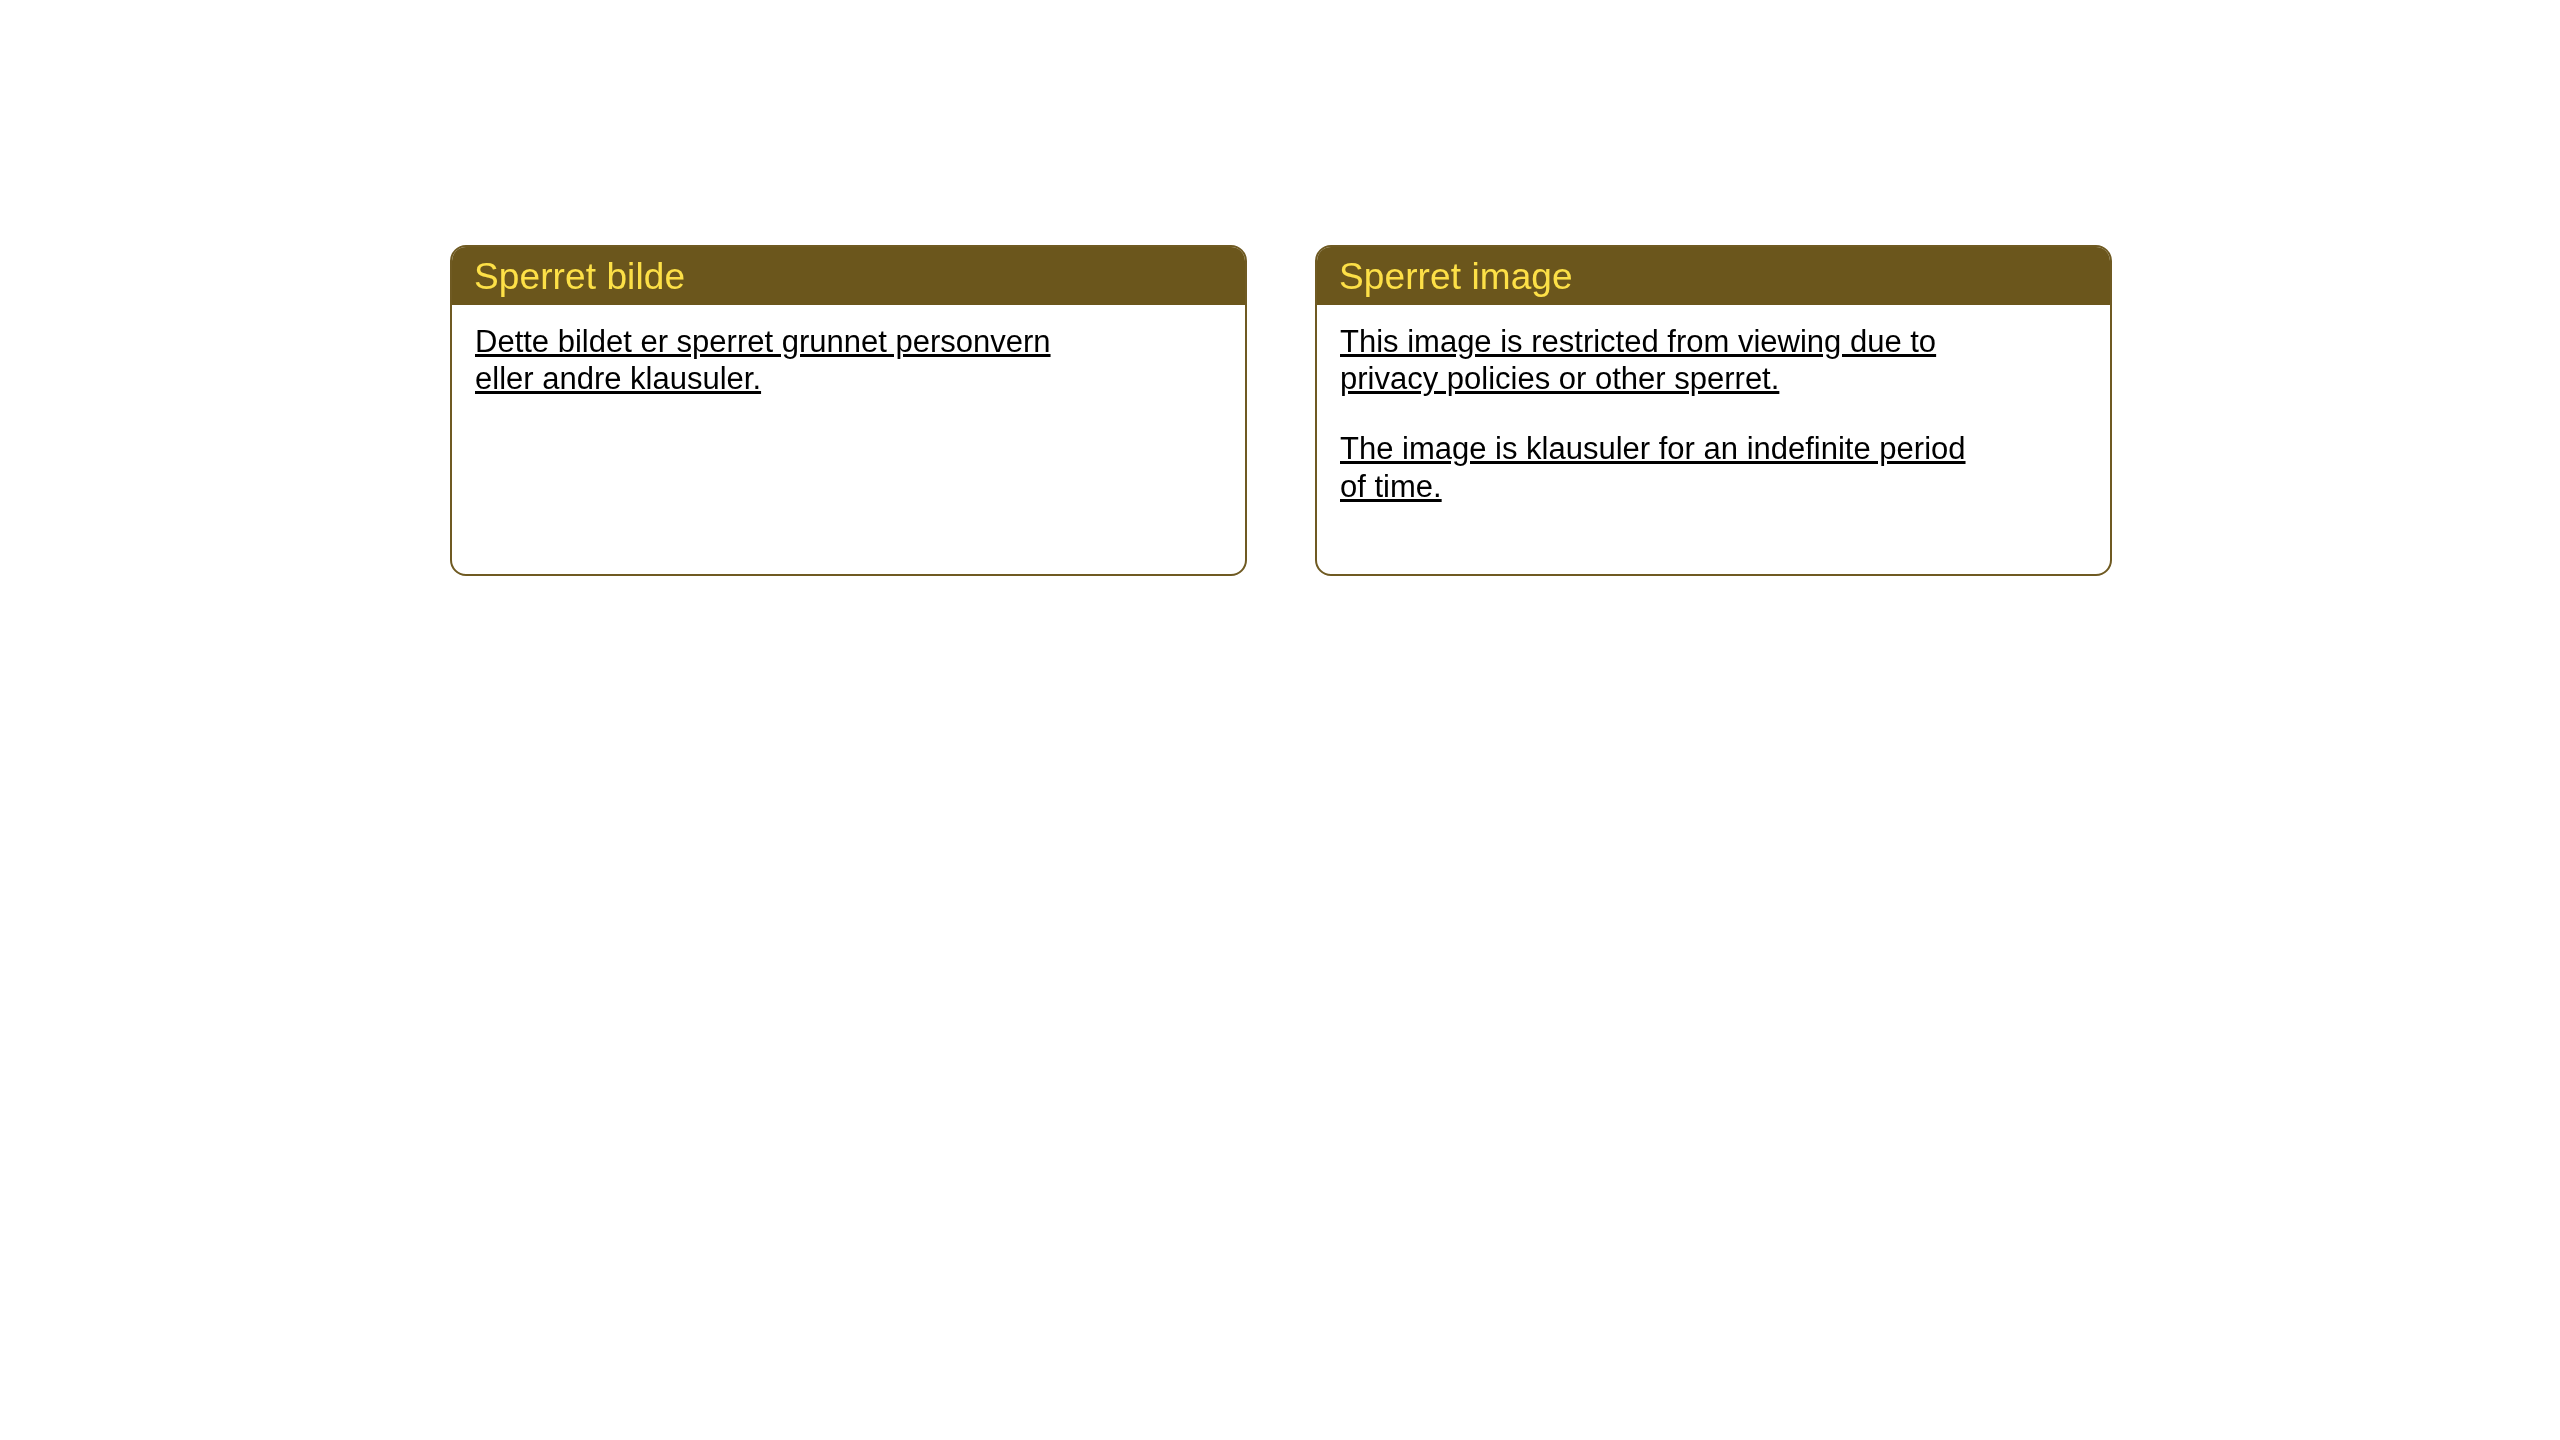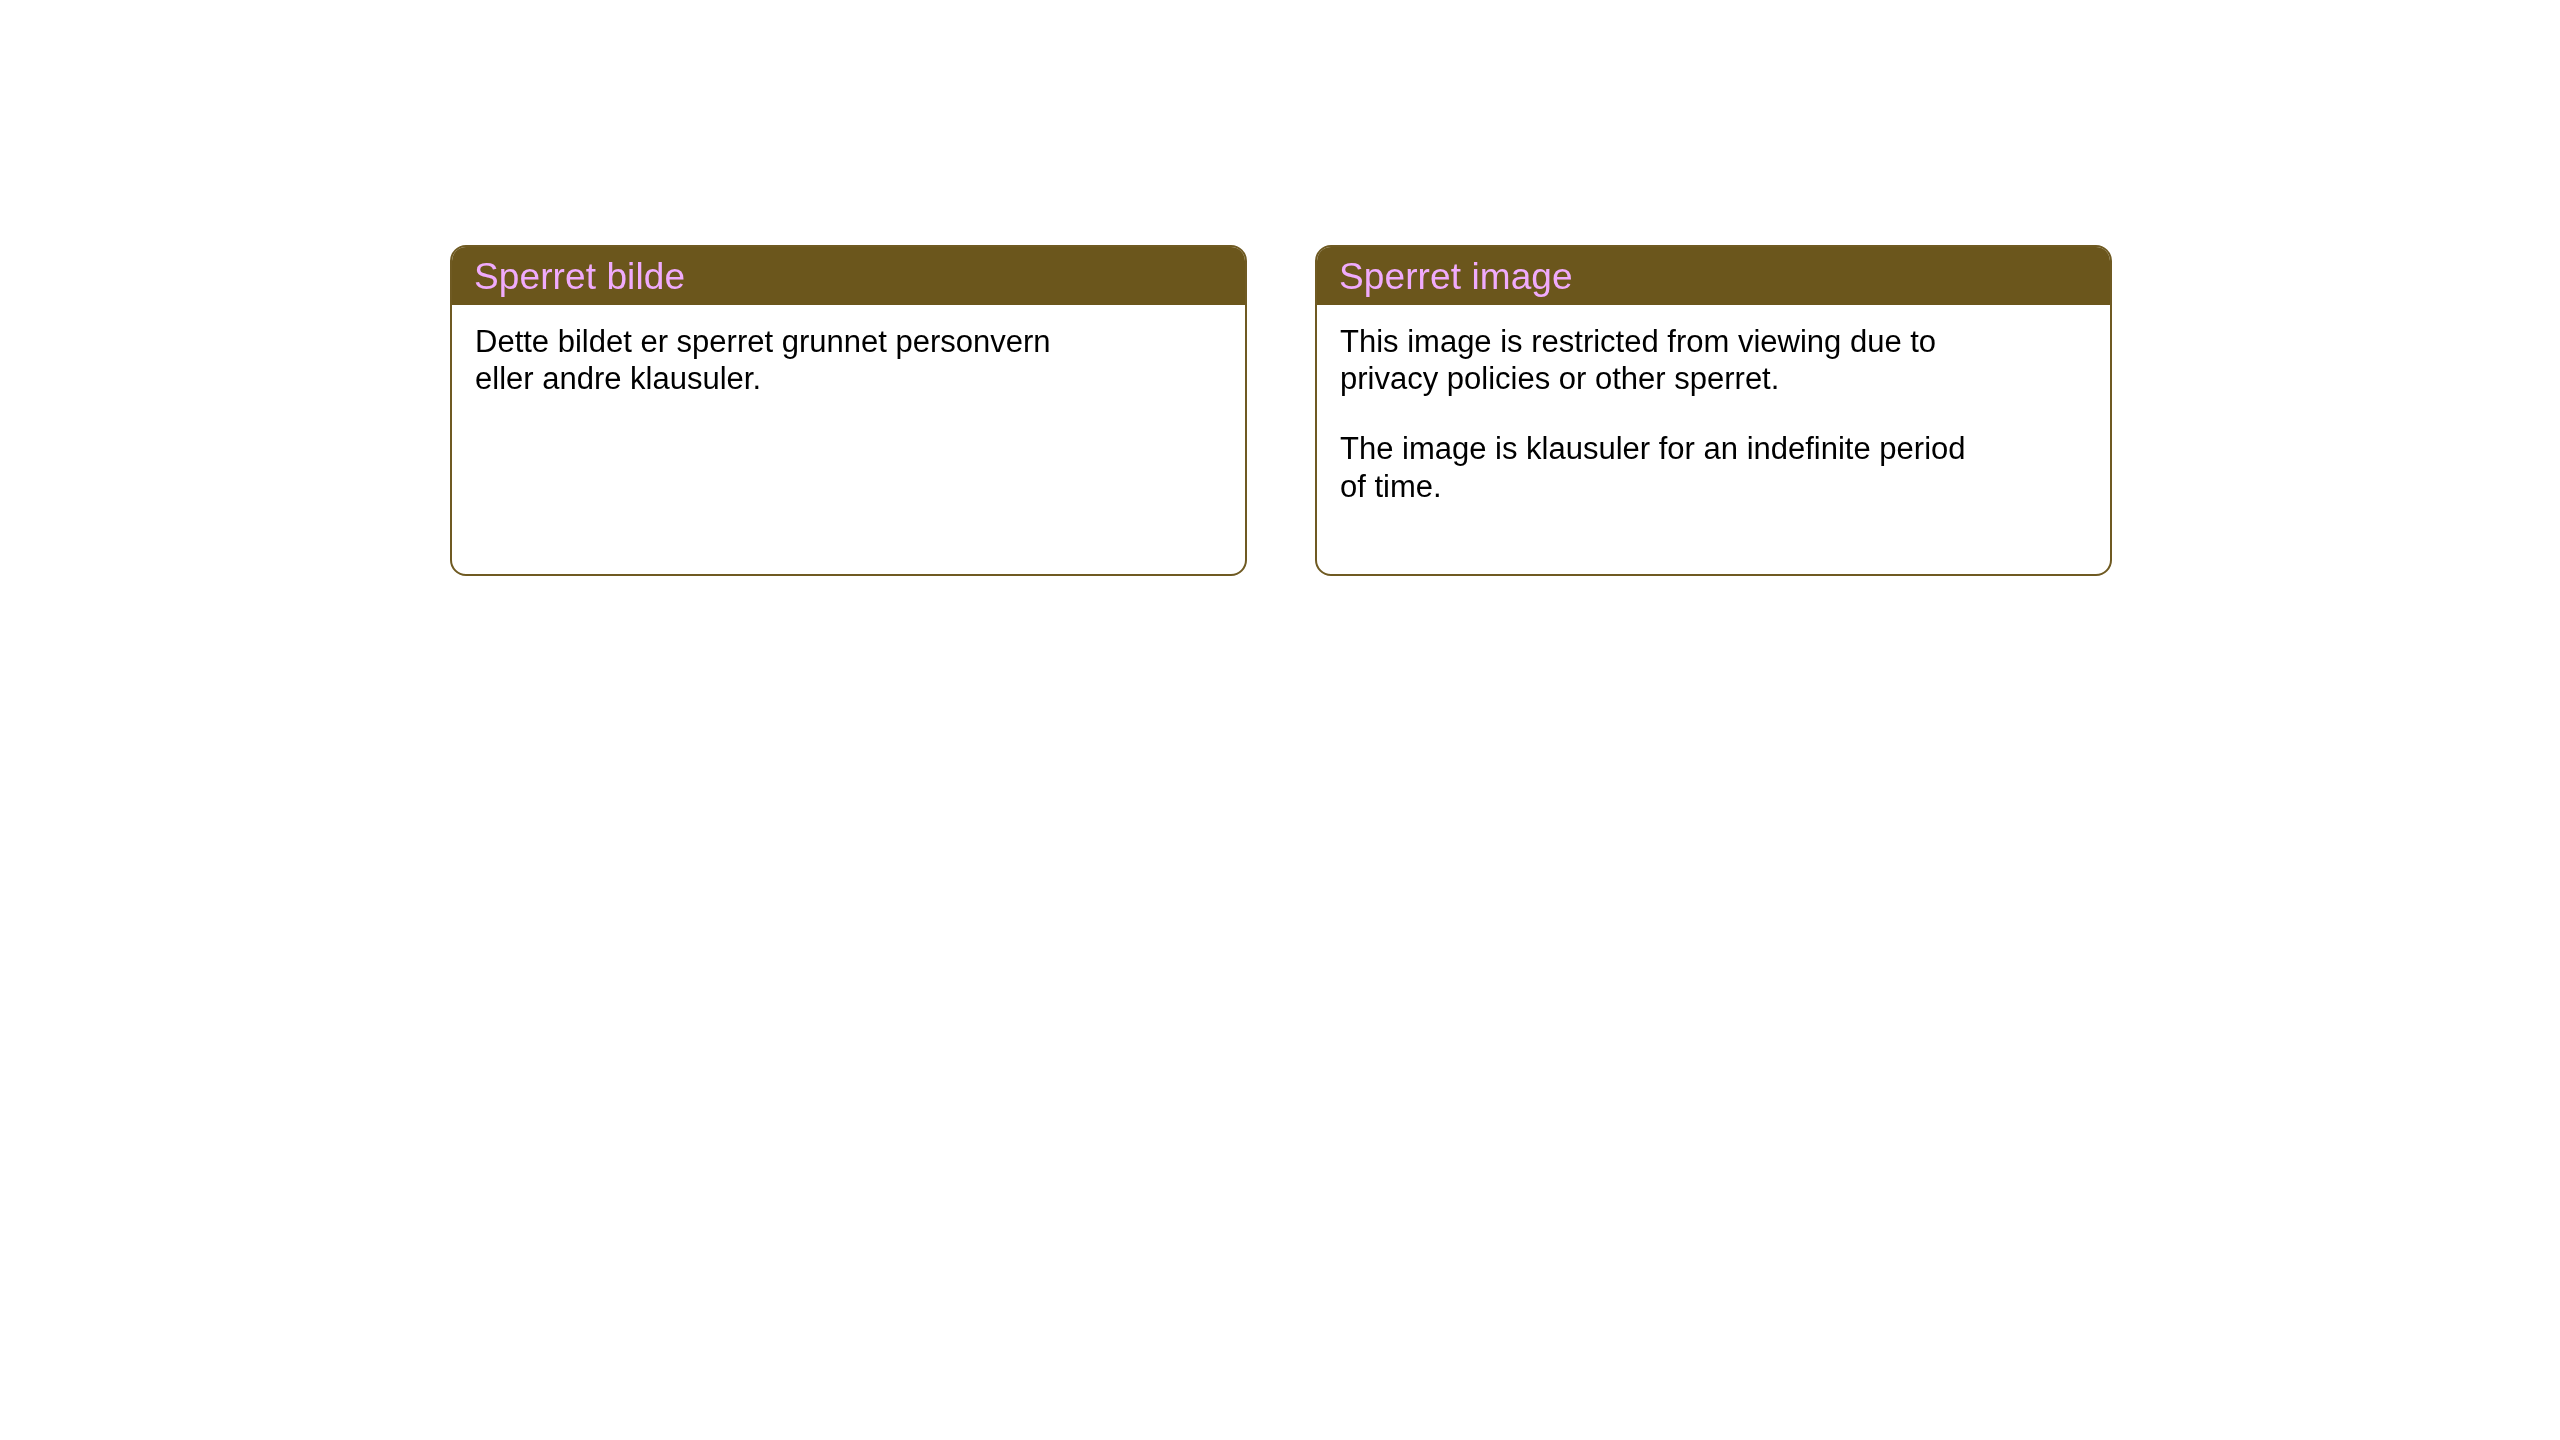--- a/index.html
+++ b/index.html
@@ -40,40 +40,41 @@
   .card-header {
     height: 58px;
     background: #6b561c;
     display: flex;
     align-items: center;
     padding: 0 0 0 22px;
     box-sizing: border-box;
   }
 
   .card-header-title {
-    color: #f0abfc;
+    color: #fde047;
     font-size: 37px;
     line-height: 1;
     font-weight: 400;
     letter-spacing: 0.1px;
     white-space: nowrap;
   }
 
   .card-body {
     padding: 18px 26px 0 23px;
     box-sizing: border-box;
   }
 
   .card-paragraph {
     color: #000000;
     font-size: 31px;
     line-height: 1.2;
     font-weight: 400;
     margin: 0;
     white-space: pre-line;
+    text-decoration: underline;
   }
 
   .paragraph-gap {
     height: 33px;
   }
 </style>
 </head>
 <body>
 
 <div id="stage">

